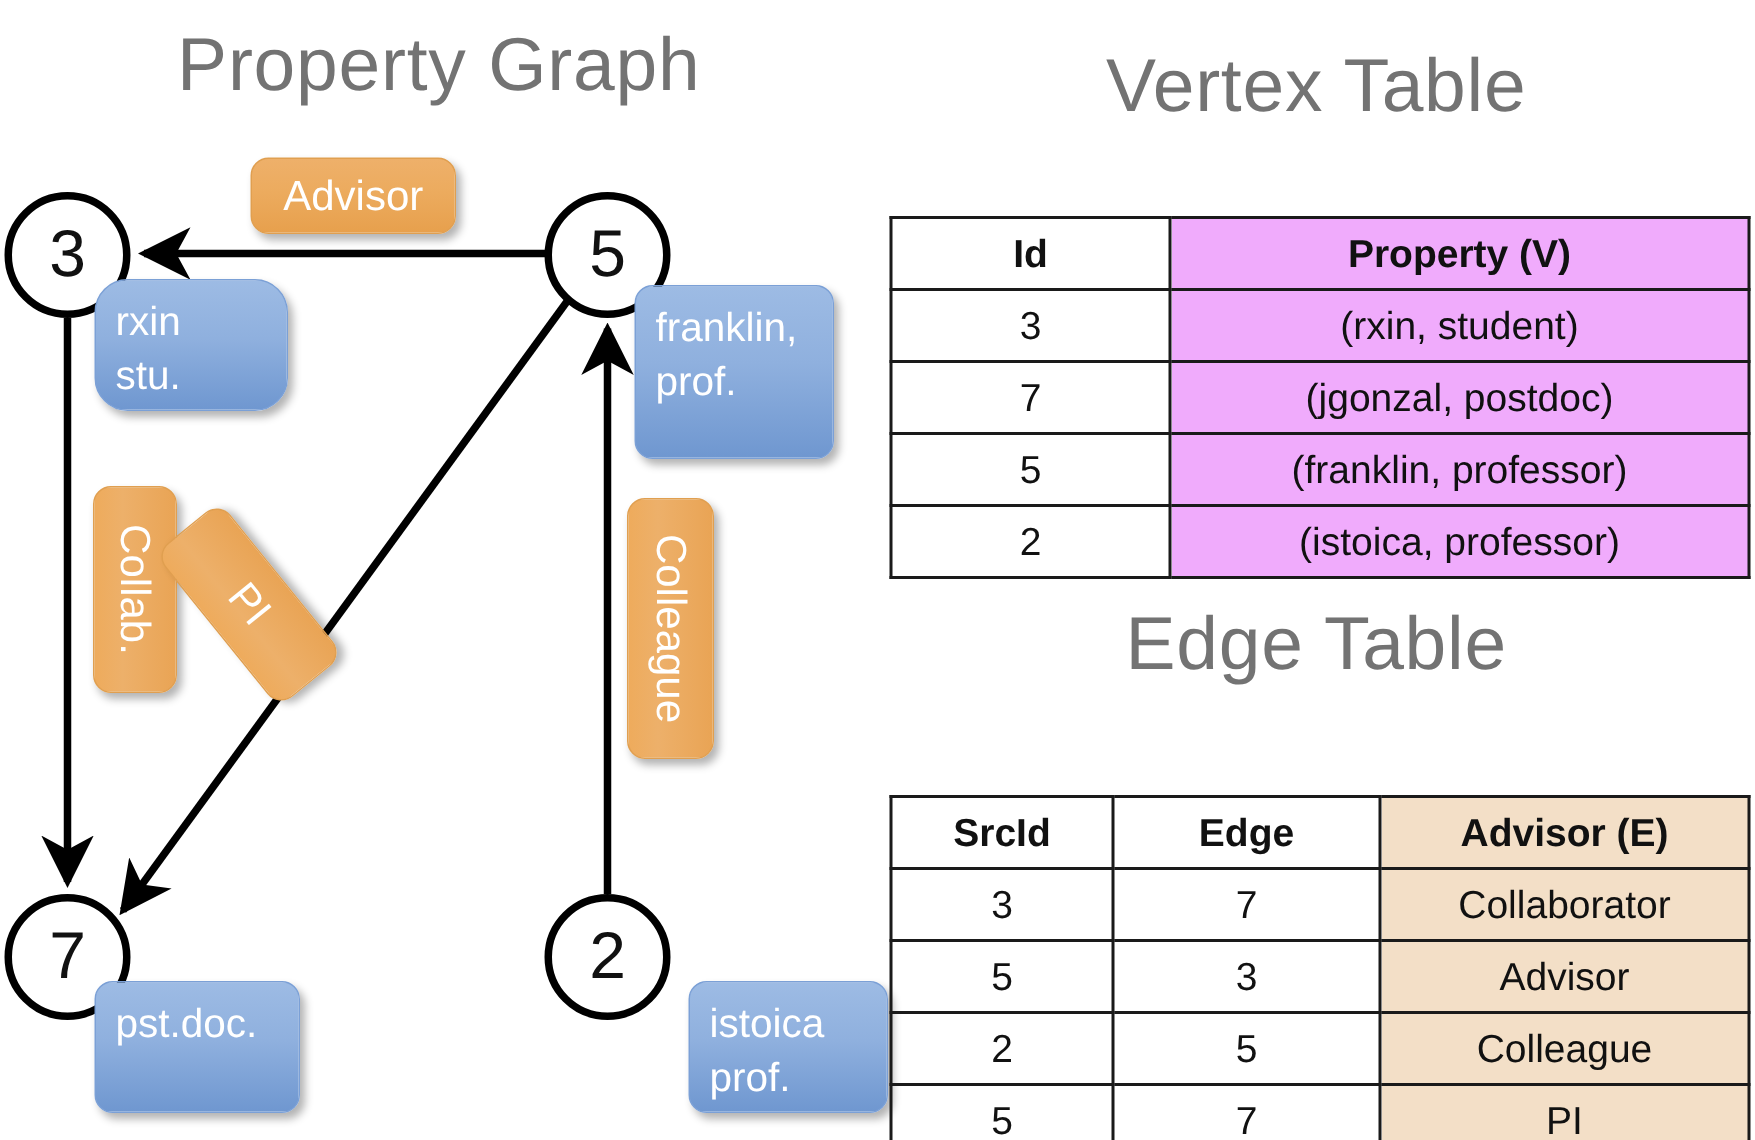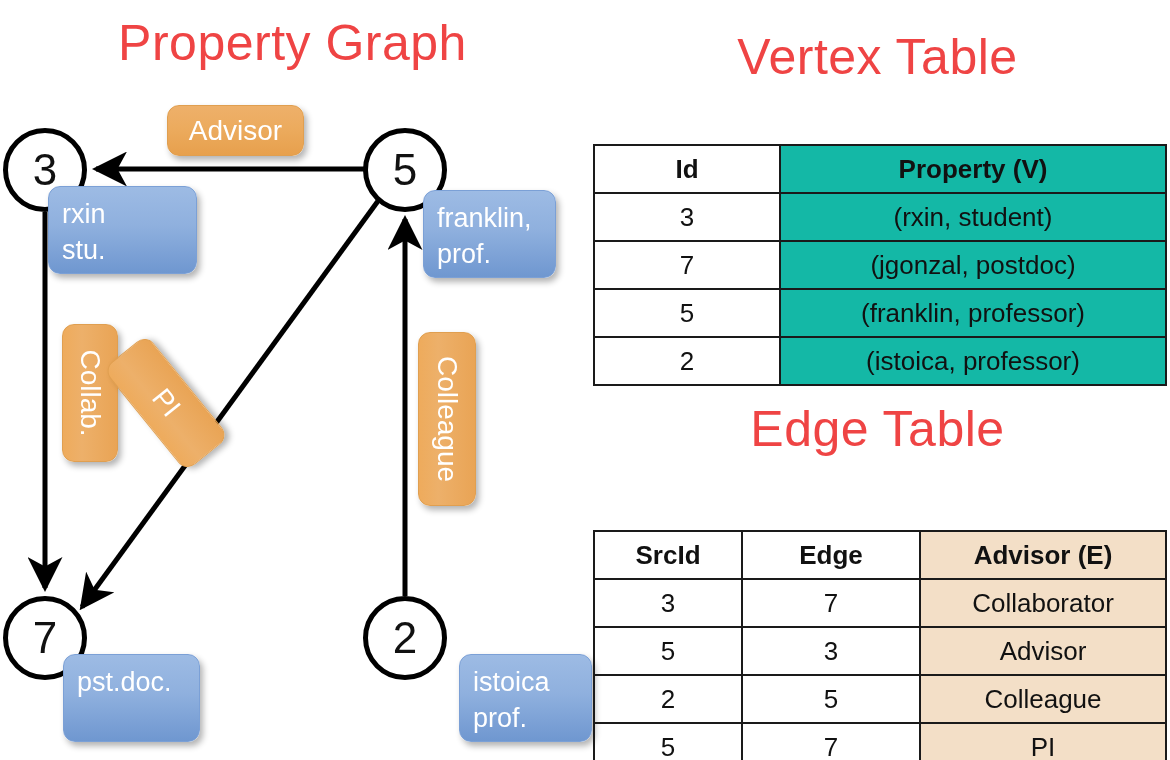--- a/index.html
+++ b/index.html
@@ -16,21 +16,21 @@
     color: #000;
   }
 
   
   .title {
     position: absolute;
     font-family: "Liberation Sans", sans-serif;
     font-weight: 300;
     font-size: 50px;
     letter-spacing: 0.5px;
-    color: #ef4444;
+    color: #737373;
     white-space: nowrap;
     text-align: center;
   }
   #title-property-graph { left: 0;   top: 14px;  width: 585px; }
   #title-vertex-table   { left: 585px; top: 28px; width: 585px; }
   #title-edge-table     { left: 585px; top: 400px; width: 585px; }
 
   
   #graph-panel {
     position: absolute;
@@ -114,21 +114,21 @@
     font-size: 26px;
     color: #111;
     padding: 0;
     height: 46px;
     line-height: 46px;
     overflow: hidden;
     white-space: nowrap;
   }
   .data-table th { font-weight: bold; font-size: 26px; }
   .data-table .hdr-plain { background: #ffffff; }
-  .prop-v  { background: #14b8a6; }
+  .prop-v  { background: #f0abfc; }
   .prop-e  { background: #f3dfc7; }
 
   #vertex-table { left: 593px; top: 104px; width: 572px; }
   #vertex-table col.c-id   { width: 186px; }
   #vertex-table col.c-prop { width: 386px; }
 
   #edge-table { left: 593px; top: 490px; width: 572px; }
   #edge-table col.c-src  { width: 148px; }
   #edge-table col.c-dst  { width: 178px; }
   #edge-table col.c-prop { width: 246px; }
@@ -158,26 +158,26 @@
     <line x1="378" y1="201" x2="82" y2="607" stroke="#000" stroke-width="5" marker-end="url(#arrowhead)"></line>
 
     <line x1="405" y1="596" x2="405" y2="219" stroke="#000" stroke-width="5" marker-end="url(#arrowhead)"></line>
   </svg>
 
   <div class="node-circle" style="left:3px;   top:128px;">3</div>
   <div class="node-circle" style="left:363px; top:128px;">5</div>
   <div class="node-circle" style="left:3px;   top:596px;">7</div>
   <div class="node-circle" style="left:363px; top:596px;">2</div>
 
-  <div class="chip-blue" style="left:48px; top:186px; width:149px; height:88px;">
+  <div class="chip-blue" style="left:63px; top:186px; width:129px; height:88px;border-radius:22px;">
     <span>rxin</span>
     <span>stu.</span>
   </div>
 
-  <div class="chip-blue" style="left:423px; top:190px; width:133px; height:88px;">
+  <div class="chip-blue" style="left:423px; top:190px; width:133px; height:116px;">
     <span>franklin,</span>
     <span>prof.</span>
   </div>
 
   <div class="chip-blue" style="left:63px; top:654px; width:137px; height:88px;">
     <span>pst.doc.</span>
   </div>
 
   <div class="chip-blue" style="left:423px; top:654px; width:133px; height:88px;margin-left:36px;">
     <span>istoica</span>

